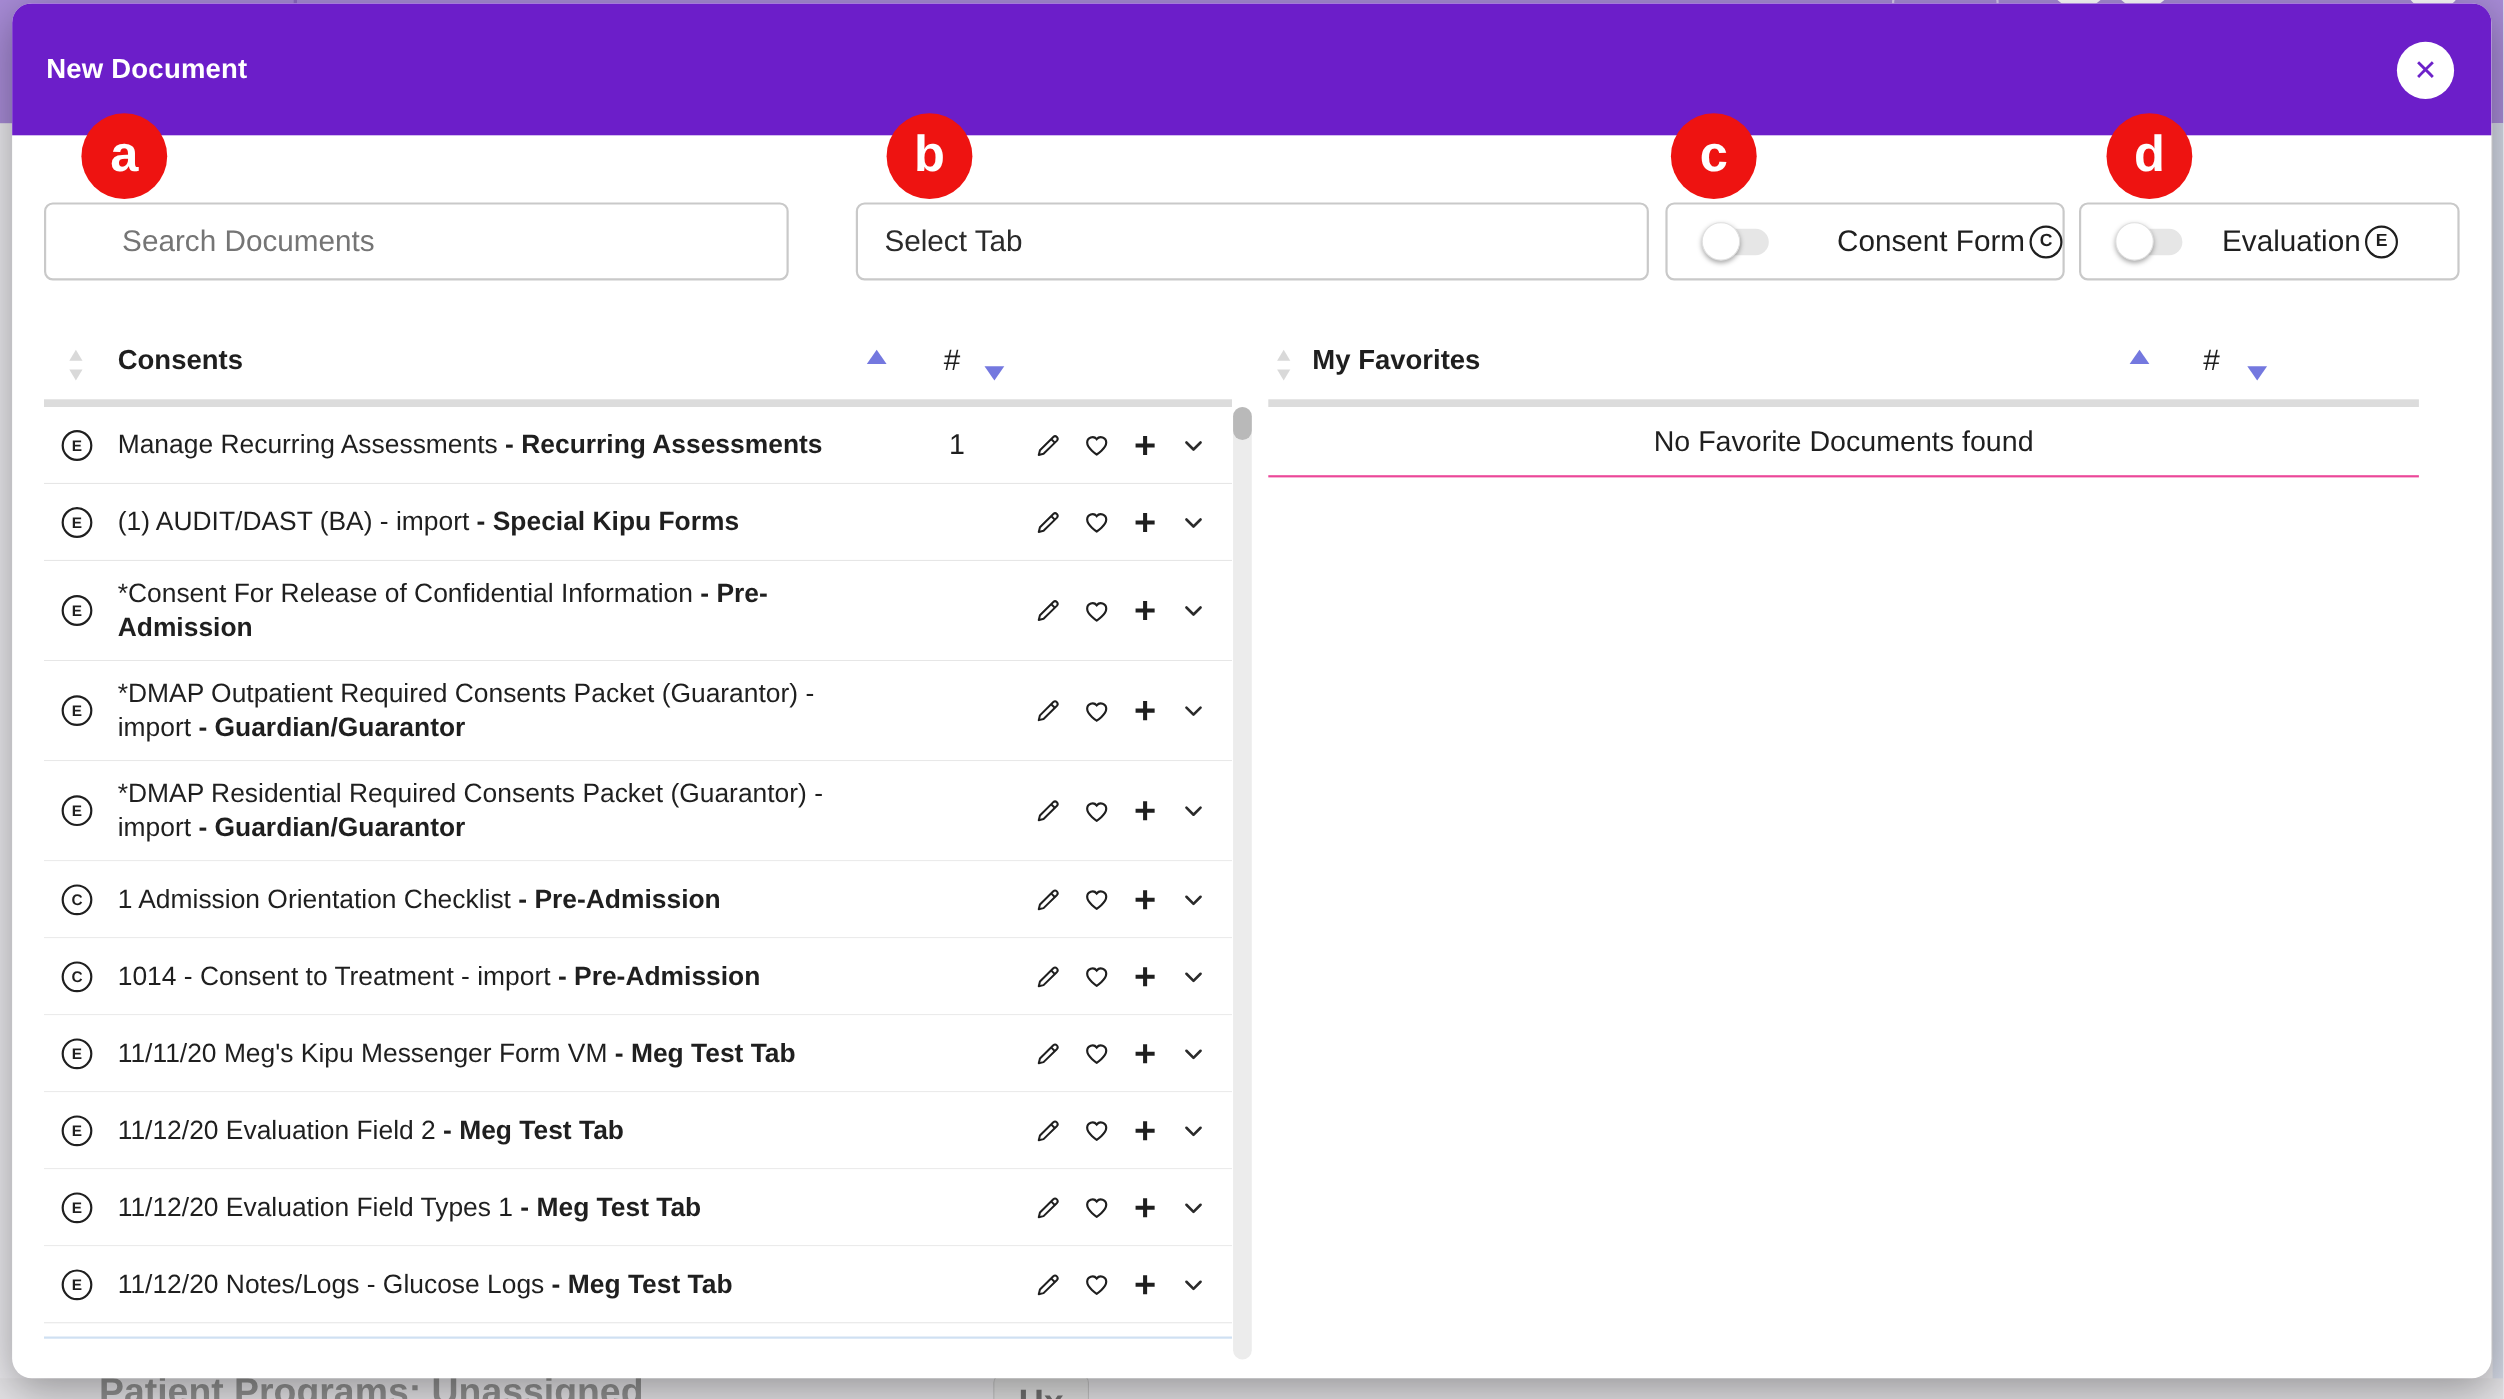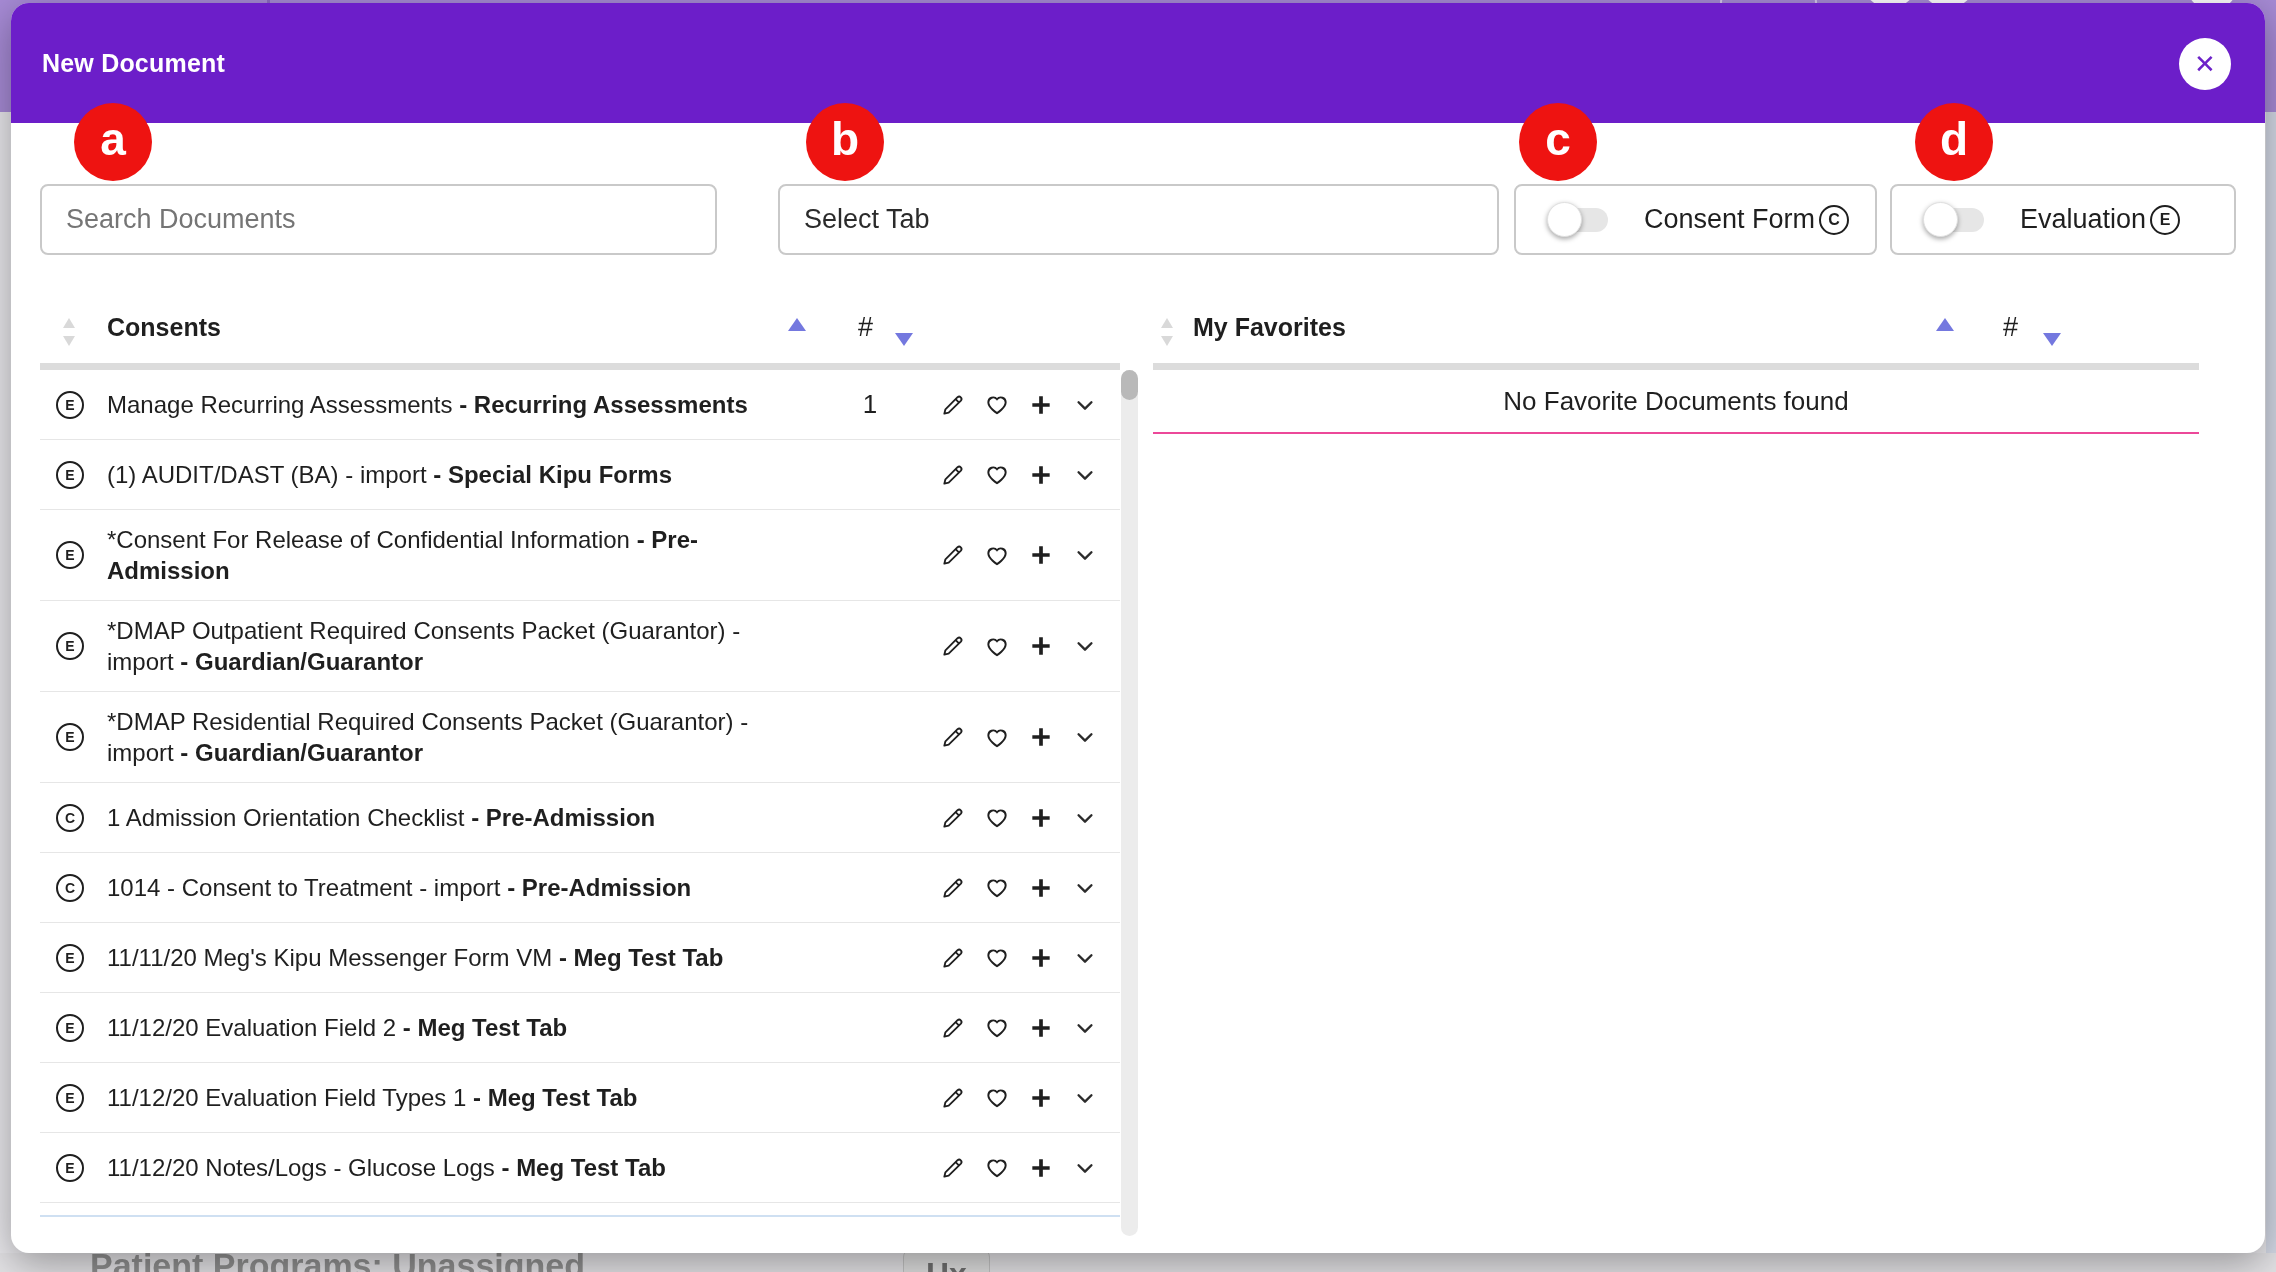--- a/index.html
+++ b/index.html
@@ -21,27 +21,27 @@
          box-shadow:0 10px 40px rgba(0,0,0,.35);overflow:hidden;}
   .modal-header{position:absolute;left:0;top:0;width:100%;height:120px;background:#6c1ec9;}
   .modal-title{position:absolute;left:31px;top:0;height:120px;display:flex;align-items:center;
                color:#fff;font-size:25px;font-weight:700;letter-spacing:.2px;}
   .close-btn{position:absolute;right:34px;top:35px;width:52px;height:52px;border-radius:50%;background:#fff;
              display:flex;align-items:center;justify-content:center;cursor:pointer;}
   .close-btn span{color:#6d22c9;font-size:26px;font-weight:700;line-height:1;}
 
   
   .ctl{position:absolute;top:181px;height:71px;border:2px solid #c9c9c9;border-radius:8px;background:#fff;}
-  .search-box{left:29px;width:677px;}
+  .search-box{left:29px;width:677px;padding-left:45px;}
   .search-box input{width:100%;height:100%;border:0;outline:none;background:transparent;padding:0 24px;
                     font-size:27px;color:#333;}
   .search-box input::placeholder{color:#757575;opacity:1;}
   .select-box{left:767px;width:721px;display:flex;align-items:center;padding:0 24px;font-size:27px;color:#2b2b2b;cursor:pointer;}
   .toggle-box{display:flex;align-items:center;padding-left:34px;gap:36px;cursor:pointer;}
-  .toggle-consent{left:1503px;width:363px;}
+  .toggle-consent{left:1503px;width:363px;justify-content:space-between;}
   .toggle-eval{left:1879px;width:346px;}
   .switch{position:relative;width:58px;height:26px;flex:0 0 auto;}
   .switch .track{position:absolute;left:0;top:1px;width:58px;height:24px;border-radius:13px;background:#e6e6e6;}
   .switch .knob{position:absolute;left:-3px;top:-5px;width:35px;height:35px;border-radius:50%;background:#fff;
                 border:1px solid #e0e0e0;box-shadow:0 2px 5px rgba(0,0,0,.35);}
   .toggle-label{display:flex;align-items:center;font-size:27px;color:#1f1f1f;white-space:nowrap;}
   .letter-circle{display:inline-flex;align-items:center;justify-content:center;width:30px;height:30px;
                  border:2.5px solid #1f1f1f;border-radius:50%;font-size:16px;font-weight:700;color:#1f1f1f;margin-left:4px;}
 
   

